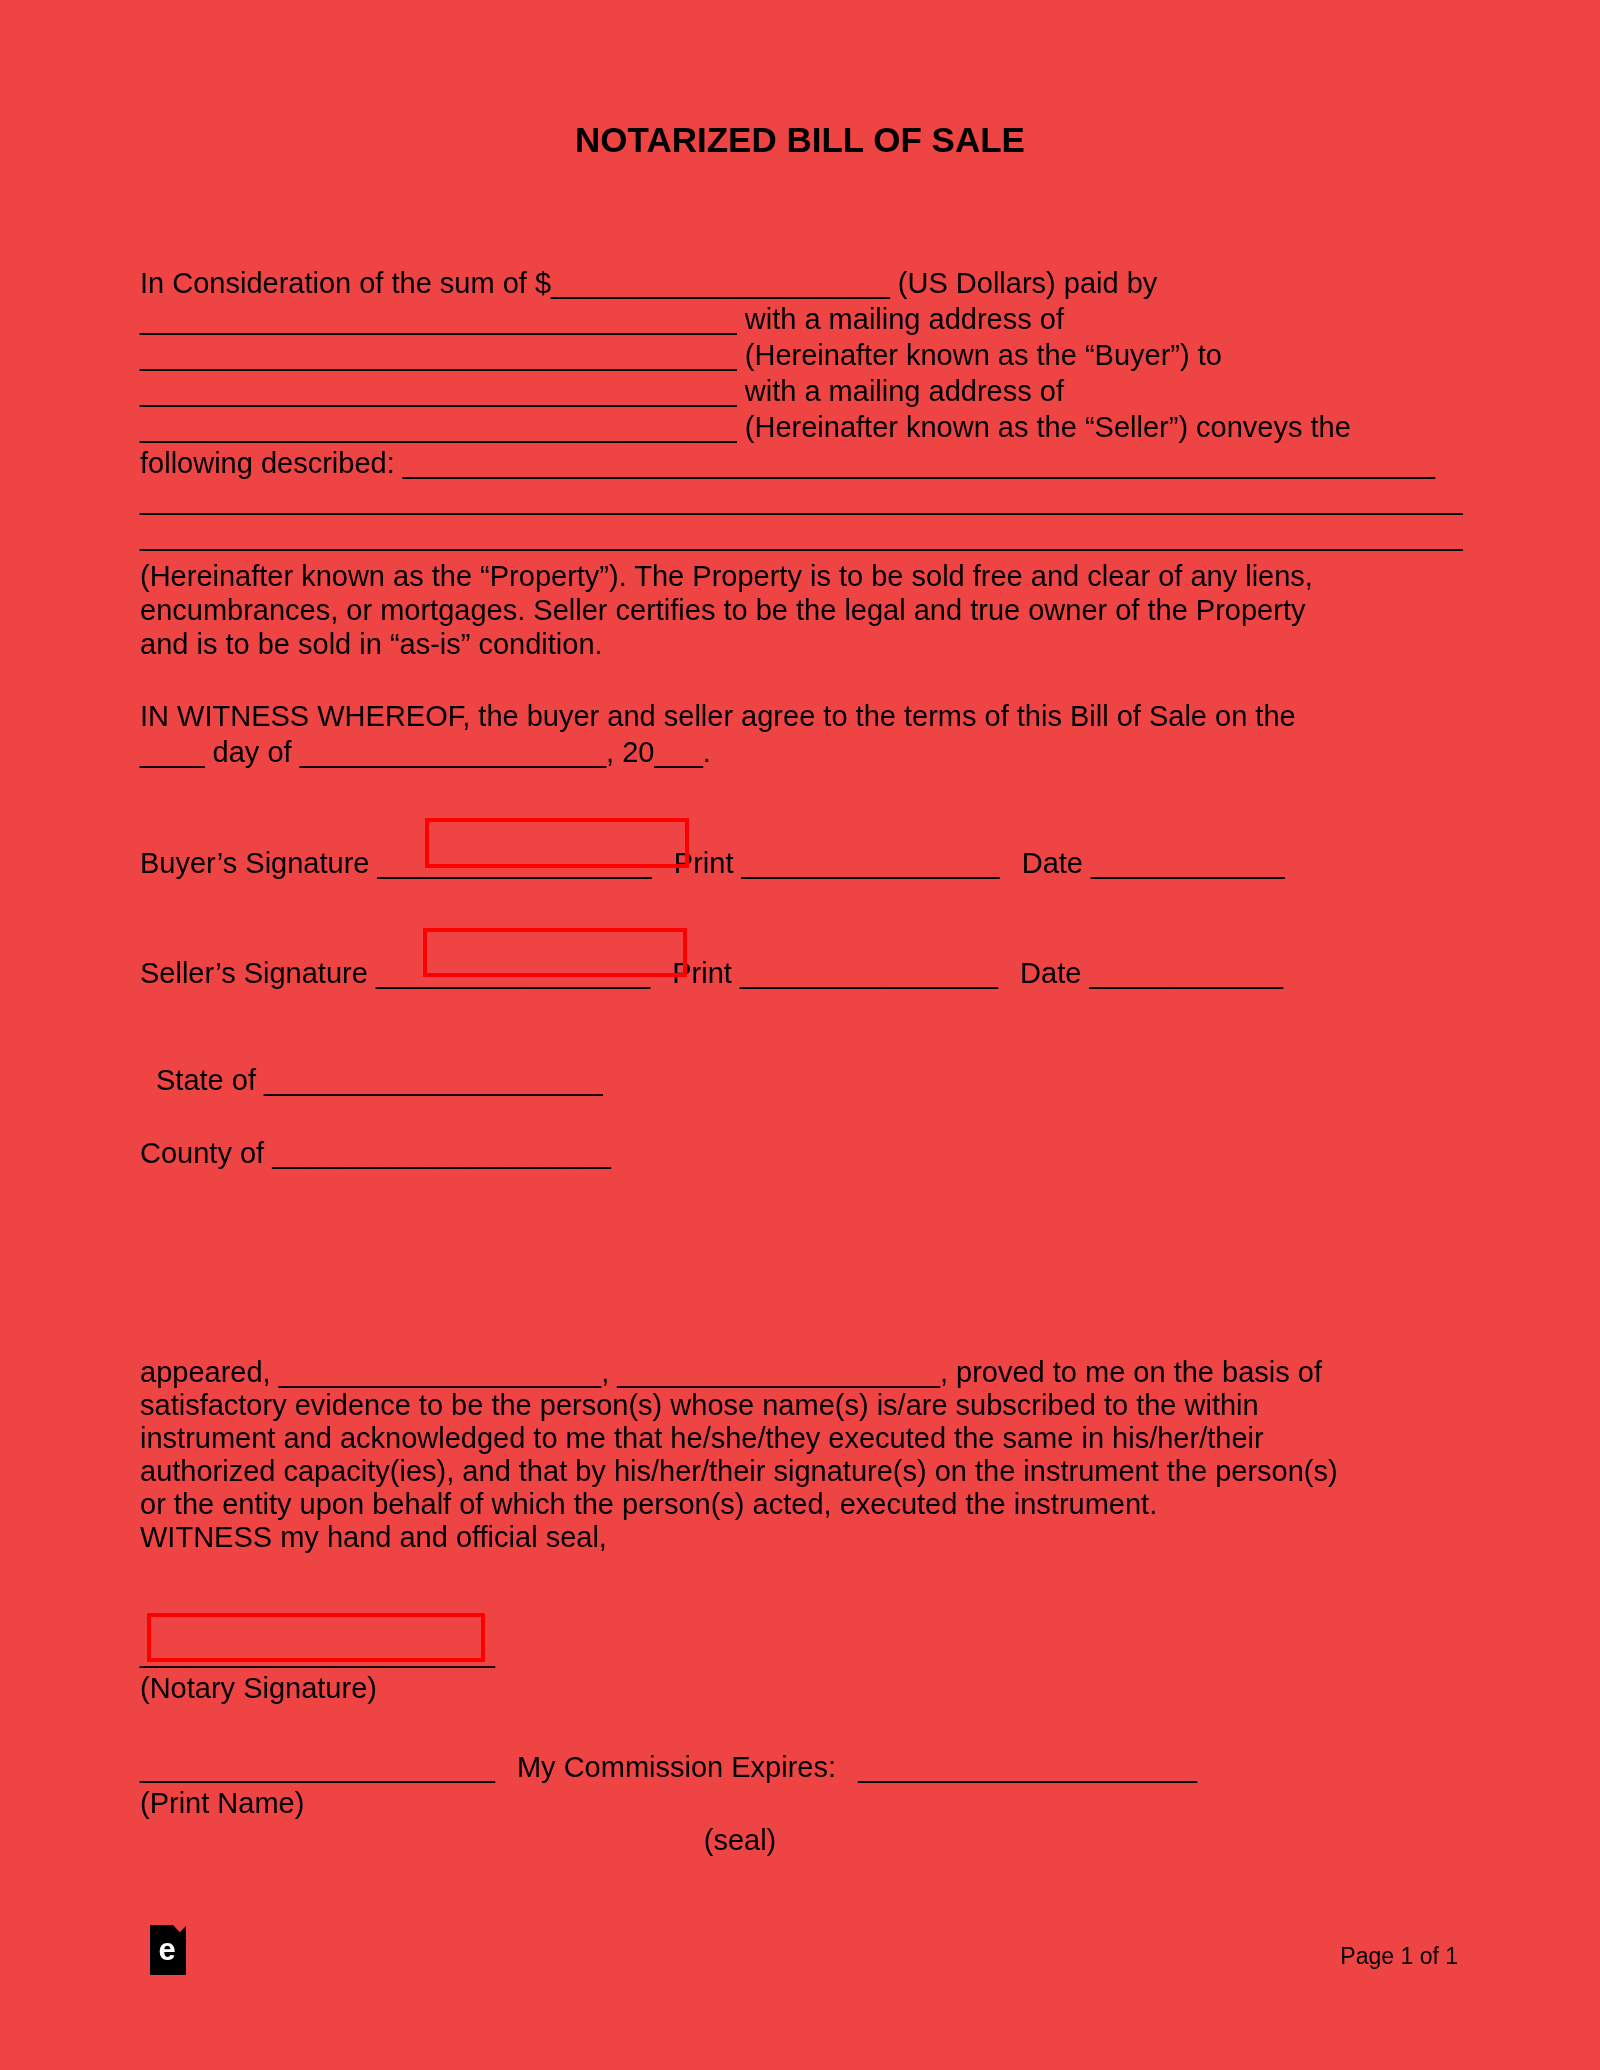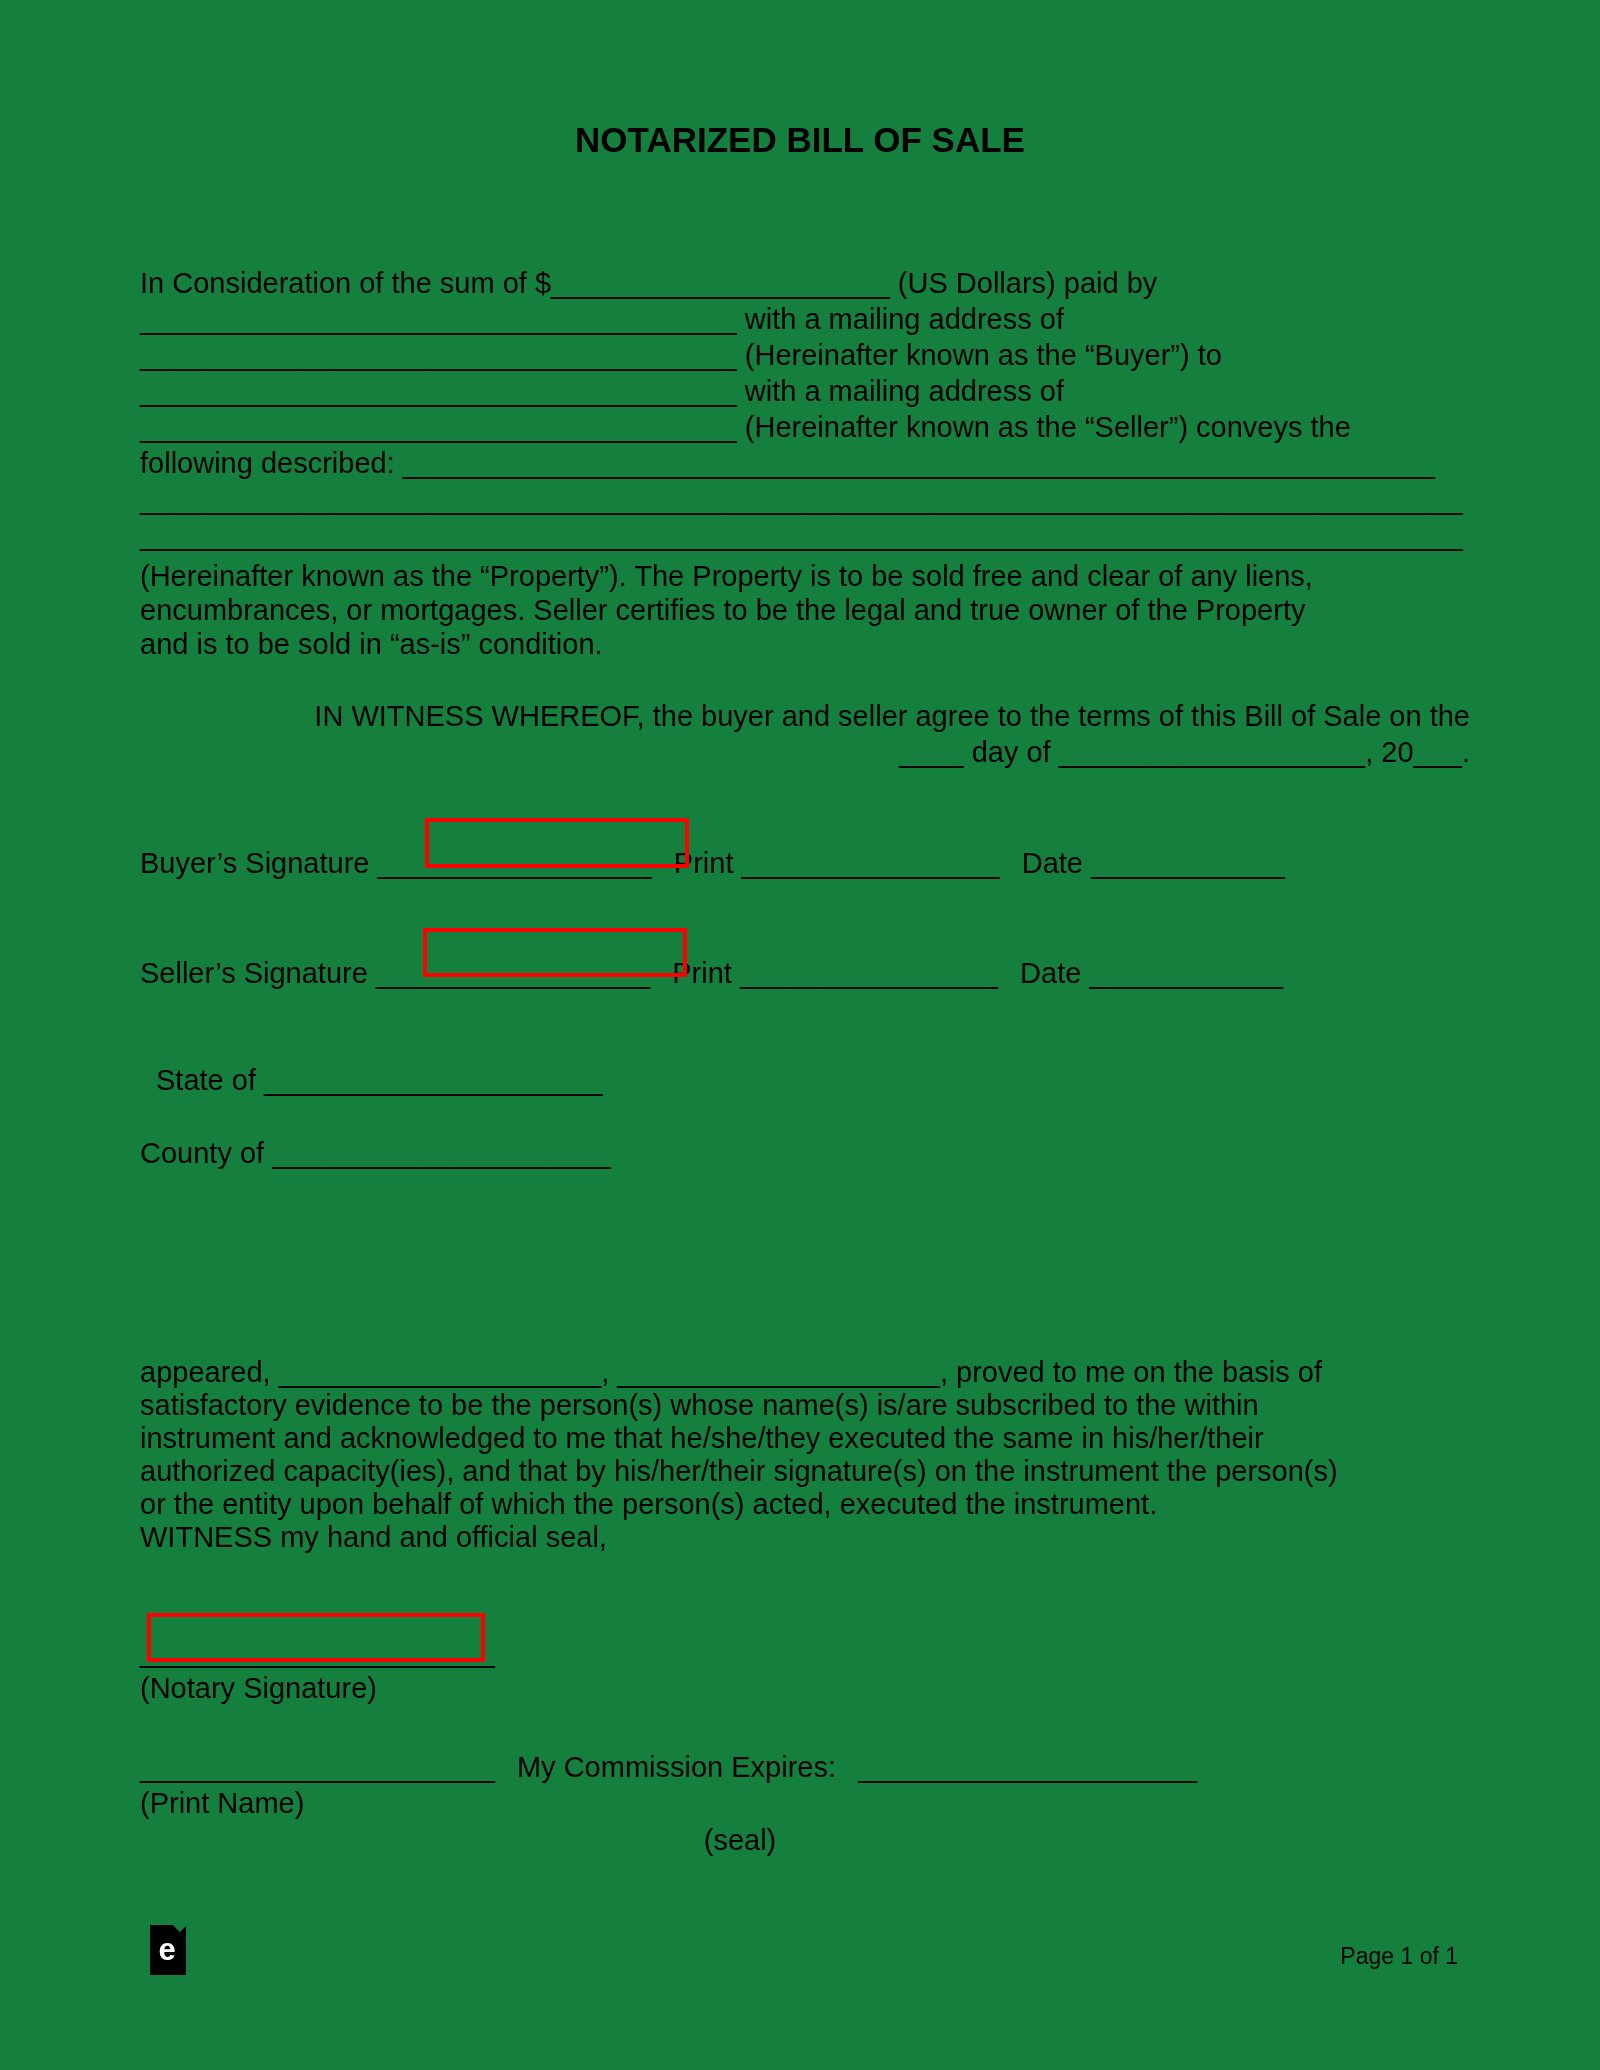--- a/index.html
+++ b/index.html
@@ -1,31 +1,31 @@
 <!DOCTYPE html>
 <html><head>
 <meta charset="utf-8">
 <style>
   html,body{margin:0;padding:0;background:#fff;}
   .page{
     position:relative;
     width:1600px;
     height:2070px;
-    background:#15803d;
+    background:#ef4444;
     font-family:"Liberation Sans","DejaVu Sans",sans-serif;
     color:#000;
     overflow:hidden;
   }
   .sec{position:absolute;left:140px;width:1330px;font-size:29px;line-height:36px;}
   .line{white-space:nowrap;}
   .b{font-weight:normal;}
   .title{left:0;width:1600px;top:118px;text-align:center;font-size:35px;font-weight:bold;line-height:44px;}
   .intro{top:265px;}
   .property{top:559px;line-height:34px;}
-  .witness{top:698px;text-align:right;}
+  .witness{top:698px;}
   .sigrow{white-space:nowrap;}
   .sigrow .gap{display:inline-block;width:6px;}
   .buyer-row{top:845px;}
   .seller-row{top:955px;}
   .sig-box{position:absolute;border:4px solid #ff0000;box-sizing:border-box;background:transparent;}
   .box-buyer{left:425px;top:818px;width:264px;height:50px;}
   .box-seller{left:423px;top:928px;width:264px;height:49px;}
   .box-notary{left:147px;top:1613px;width:338px;height:49px;}
   .state{top:1062px;margin-left:16px;}
   .county{top:1135px;}

